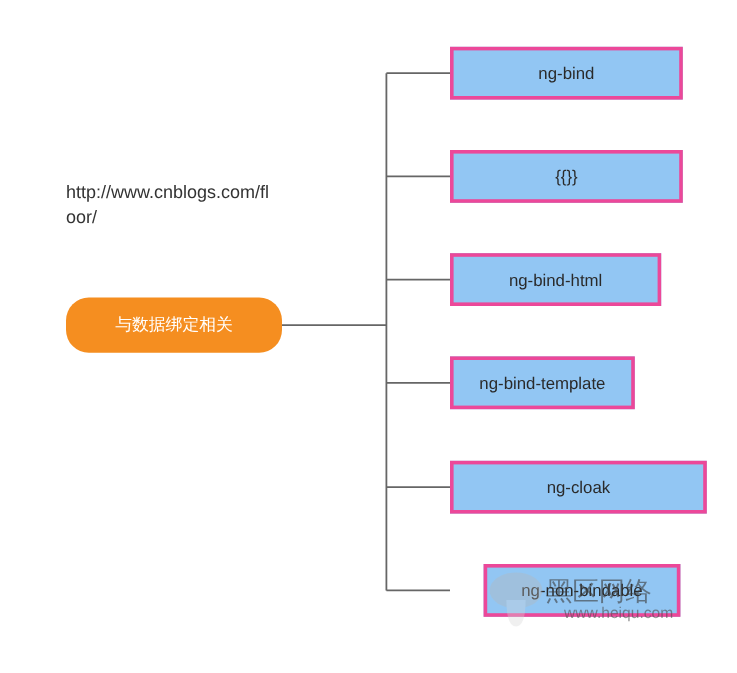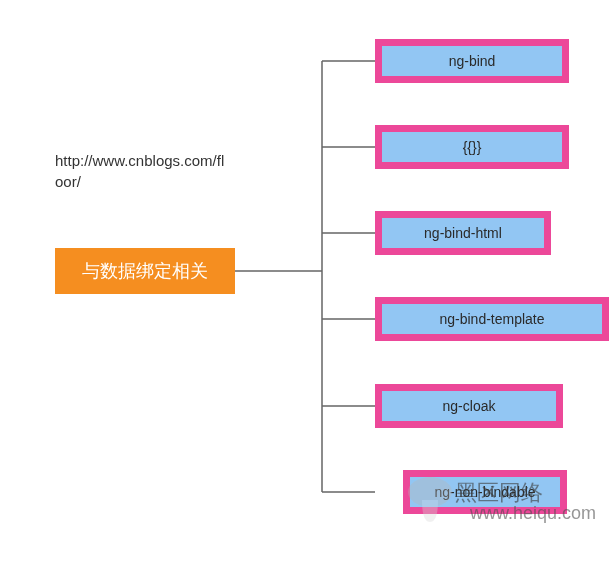--- a/index.html
+++ b/index.html
@@ -10,31 +10,32 @@
     background: #fff;
     font-family: Arial, "Microsoft YaHei", sans-serif;
     position: relative;
     overflow: hidden;
   }
   .root-box {
     position: absolute;
     box-sizing: border-box;
     background: #f58e20;
     color: #fff;
-    font-size: 18px;
+    font-size: 14px;
     display: flex;
     align-items: center;
     justify-content: center;
     text-align: right;
+    border-radius: 19px;
   }
   .child-box {
     position: absolute;
     box-sizing: border-box;
     background: #92c6f3;
-    border: 7px solid #ec4899;
+    border: 3px solid #ec4899;
     color: #2a2a2a;
     font-size: 14px;
     display: flex;
     align-items: center;
     justify-content: center;
     text-align: center;
   }
   .url-text {
     position: absolute;
     color: #333;
@@ -45,21 +46,21 @@
   .watermark-main {
     position: absolute;
     font-family: "KaiTi", "STKaiti", serif;
     font-size: 22px;
     color: rgba(60,60,60,0.6);
     pointer-events: none;
   }
   .watermark-sub {
     position: absolute;
     font-family: Arial, sans-serif;
-    font-size: 18px;
+    font-size: 13px;
     color: rgba(80,80,80,0.6);
     pointer-events: none;
   }
   svg.connectors {
     position: absolute;
     left: 0;
     top: 0;
     width: 614px;
     height: 561px;
     pointer-events: none;
@@ -90,24 +91,24 @@
 
 <div class="child-box" style="left: 375px; top: 39px; width: 194px; height: 44px;">
   <span>ng-bind</span>
 </div>
 <div class="child-box" style="left: 375px; top: 125px; width: 194px; height: 44px;">
   <span>{{}}</span>
 </div>
 <div class="child-box" style="left: 375px; top: 211px; width: 176px; height: 44px;">
   <span>ng-bind-html</span>
 </div>
-<div class="child-box" style="left: 375px; top: 297px; width: 234px; height: 44px;">
+<div class="child-box" style="left: 375px; top: 297px; width: 154px; height: 44px;">
   <span>ng-bind-template</span>
 </div>
-<div class="child-box" style="left: 375px; top: 384px; width: 188px; height: 44px;">
+<div class="child-box" style="left: 375px; top: 384px; width: 214px; height: 44px;">
   <span>ng-cloak</span>
 </div>
 <div class="child-box" style="left: 375px; top: 470px; width: 164px; height: 44px; margin-left: 28px;">
   <span>ng-non-bindable</span>
 </div>
 
 <svg class="mushroom" width="60" height="60" viewBox="0 0 60 60" style="left:400px; top:470px;">
   <ellipse cx="30" cy="22" rx="22" ry="15" fill="#b7b7b7"></ellipse>
   <path d="M22 30 Q22 52 30 52 Q38 52 38 30 Z" fill="#d7d7d7"></path>
 </svg>

